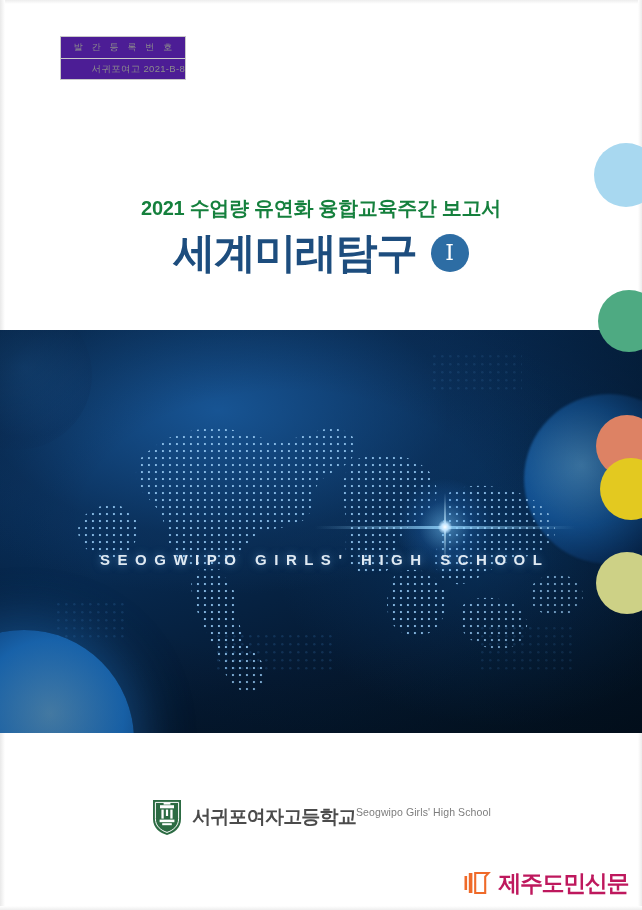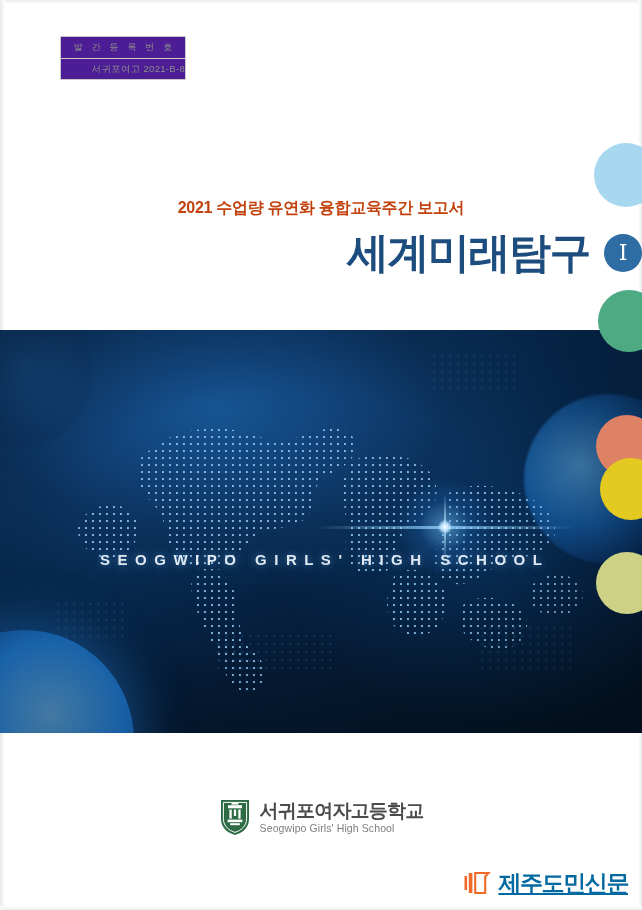--- a/index.html
+++ b/index.html
@@ -91,32 +91,32 @@
   
   .title-block {
     position: absolute;
     left: 0;
     top: 198px;
     width: 642px;
     text-align: center;
     z-index: 6;
   }
   .subtitle {
-    font-size: 16px;
+    font-size: 20px;
     font-weight: bold;
-    color: #c2410c;
+    color: #15803d;
     letter-spacing: -0.3px;
     line-height: 20px;
     white-space: nowrap;
   }
   .title-row {
     margin-top: 10px;
     display: flex;
     align-items: center;
-    justify-content: flex-end;
+    justify-content: center;
     gap: 14px;
   }
   .main-title {
     font-size: 42px;
     font-weight: bold;
     color: #1d4d7e;
     letter-spacing: -1.5px;
     line-height: 50px;
     white-space: nowrap;
   }
@@ -266,21 +266,21 @@
     gap: 9px;
     z-index: 6;
   }
   .crest {
     width: 32px;
     height: 38px;
     flex: 0 0 auto;
   }
   .school-text {
     display: flex;
-    flex-direction: column;
+    flex-direction: row;
     justify-content: center;
   }
   .school-ko {
     font-size: 19px;
     font-weight: bold;
     color: #4b4b4b;
     letter-spacing: -0.8px;
     line-height: 22px;
     white-space: nowrap;
   }
@@ -303,25 +303,24 @@
     z-index: 8;
   }
   .press-glyph {
     width: 28px;
     height: 26px;
     flex: 0 0 auto;
   }
   .press-name {
     font-size: 23px;
     font-weight: bold;
-    color: #0369a1;
+    color: #be185d;
     letter-spacing: -1.4px;
     line-height: 26px;
     white-space: nowrap;
-    text-decoration: underline;
   }
 </style>
 </head>
 <body>
 
 <div class="page">
 
   <div class="page-edge-top"></div>
   <div class="page-edge-left"></div>
   <div class="page-edge-right"></div>

